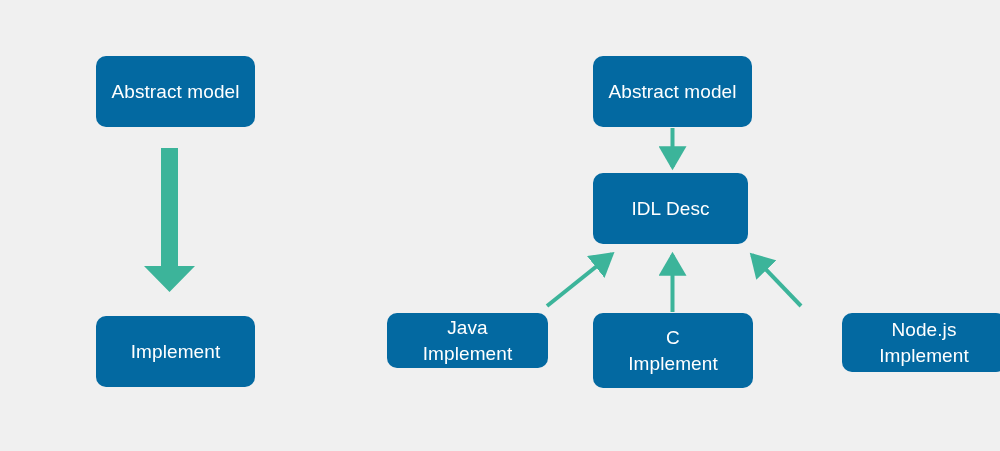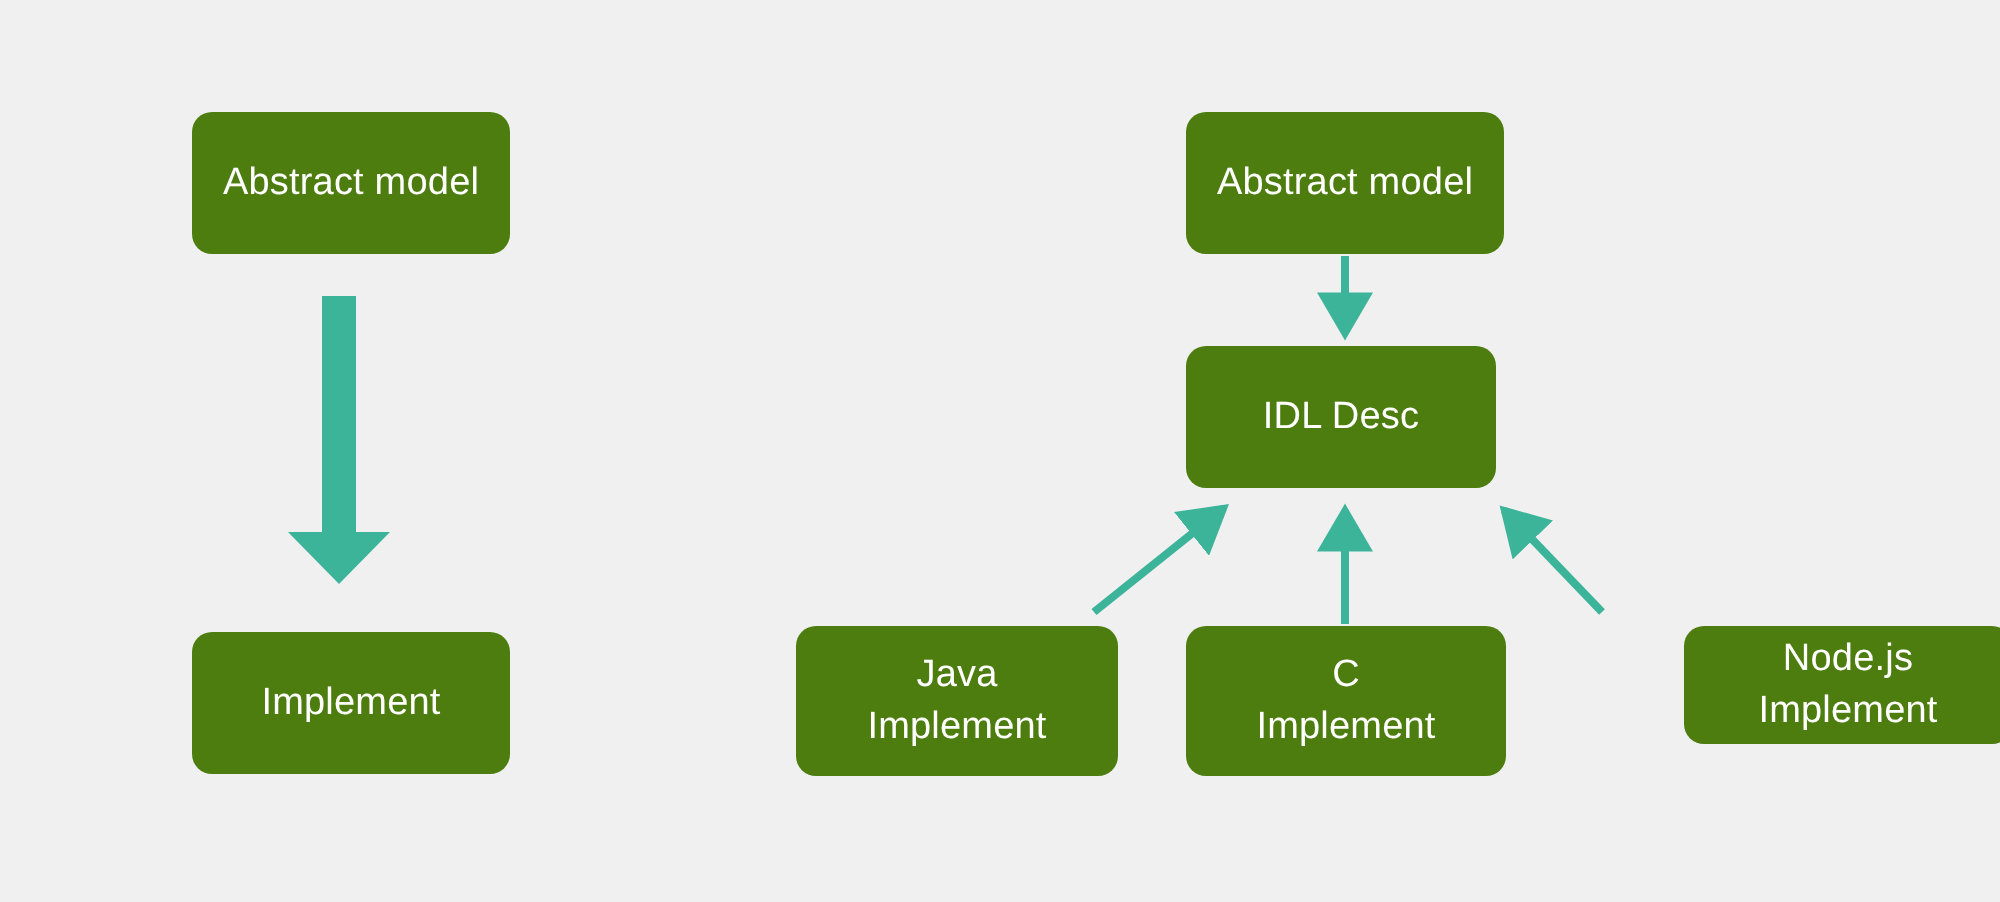--- a/index.html
+++ b/index.html
@@ -13,21 +13,21 @@
     font-family: "Liberation Sans", sans-serif;
     overflow: hidden;
   }
   #canvas {
     position: relative;
     width: 1000px;
     height: 451px;
   }
   .node {
     position: absolute;
-    background: #4d7c0f;
+    background: #0369a1;
     border-radius: 10px;
     color: #ffffff;
     display: flex;
     align-items: center;
     justify-content: center;
     text-align: center;
     font-size: 19px;
     line-height: 1.32;
     letter-spacing: 0.1px;
     box-sizing: border-box;
@@ -73,21 +73,21 @@
   </svg>
 
   <div class="node" style="left:96px; top:56px; width:159px; height:71px;">Abstract model</div>
 
   <div class="node" style="left:96px; top:316px; width:159px; height:71px;">Implement</div>
 
   <div class="node" style="left:593px; top:56px; width:159px; height:71px;">Abstract model</div>
 
   <div class="node" style="left:593px; top:173px; width:155px; height:71px;">IDL Desc</div>
 
-  <div class="node" style="left:398px; top:313px; width:161px; height:75px;">Java
+  <div class="node" style="left:387px; top:313px; width:161px; height:55px;">Java
 Implement</div>
 
   <div class="node" style="left:593px; top:313px; width:160px; height:75px;">C
 Implement</div>
 
   <div class="node" style="left:798px; top:313px; width:164px; height:59px;margin-left:44px;">Node.js
 Implement</div>
 
 </div>
 

